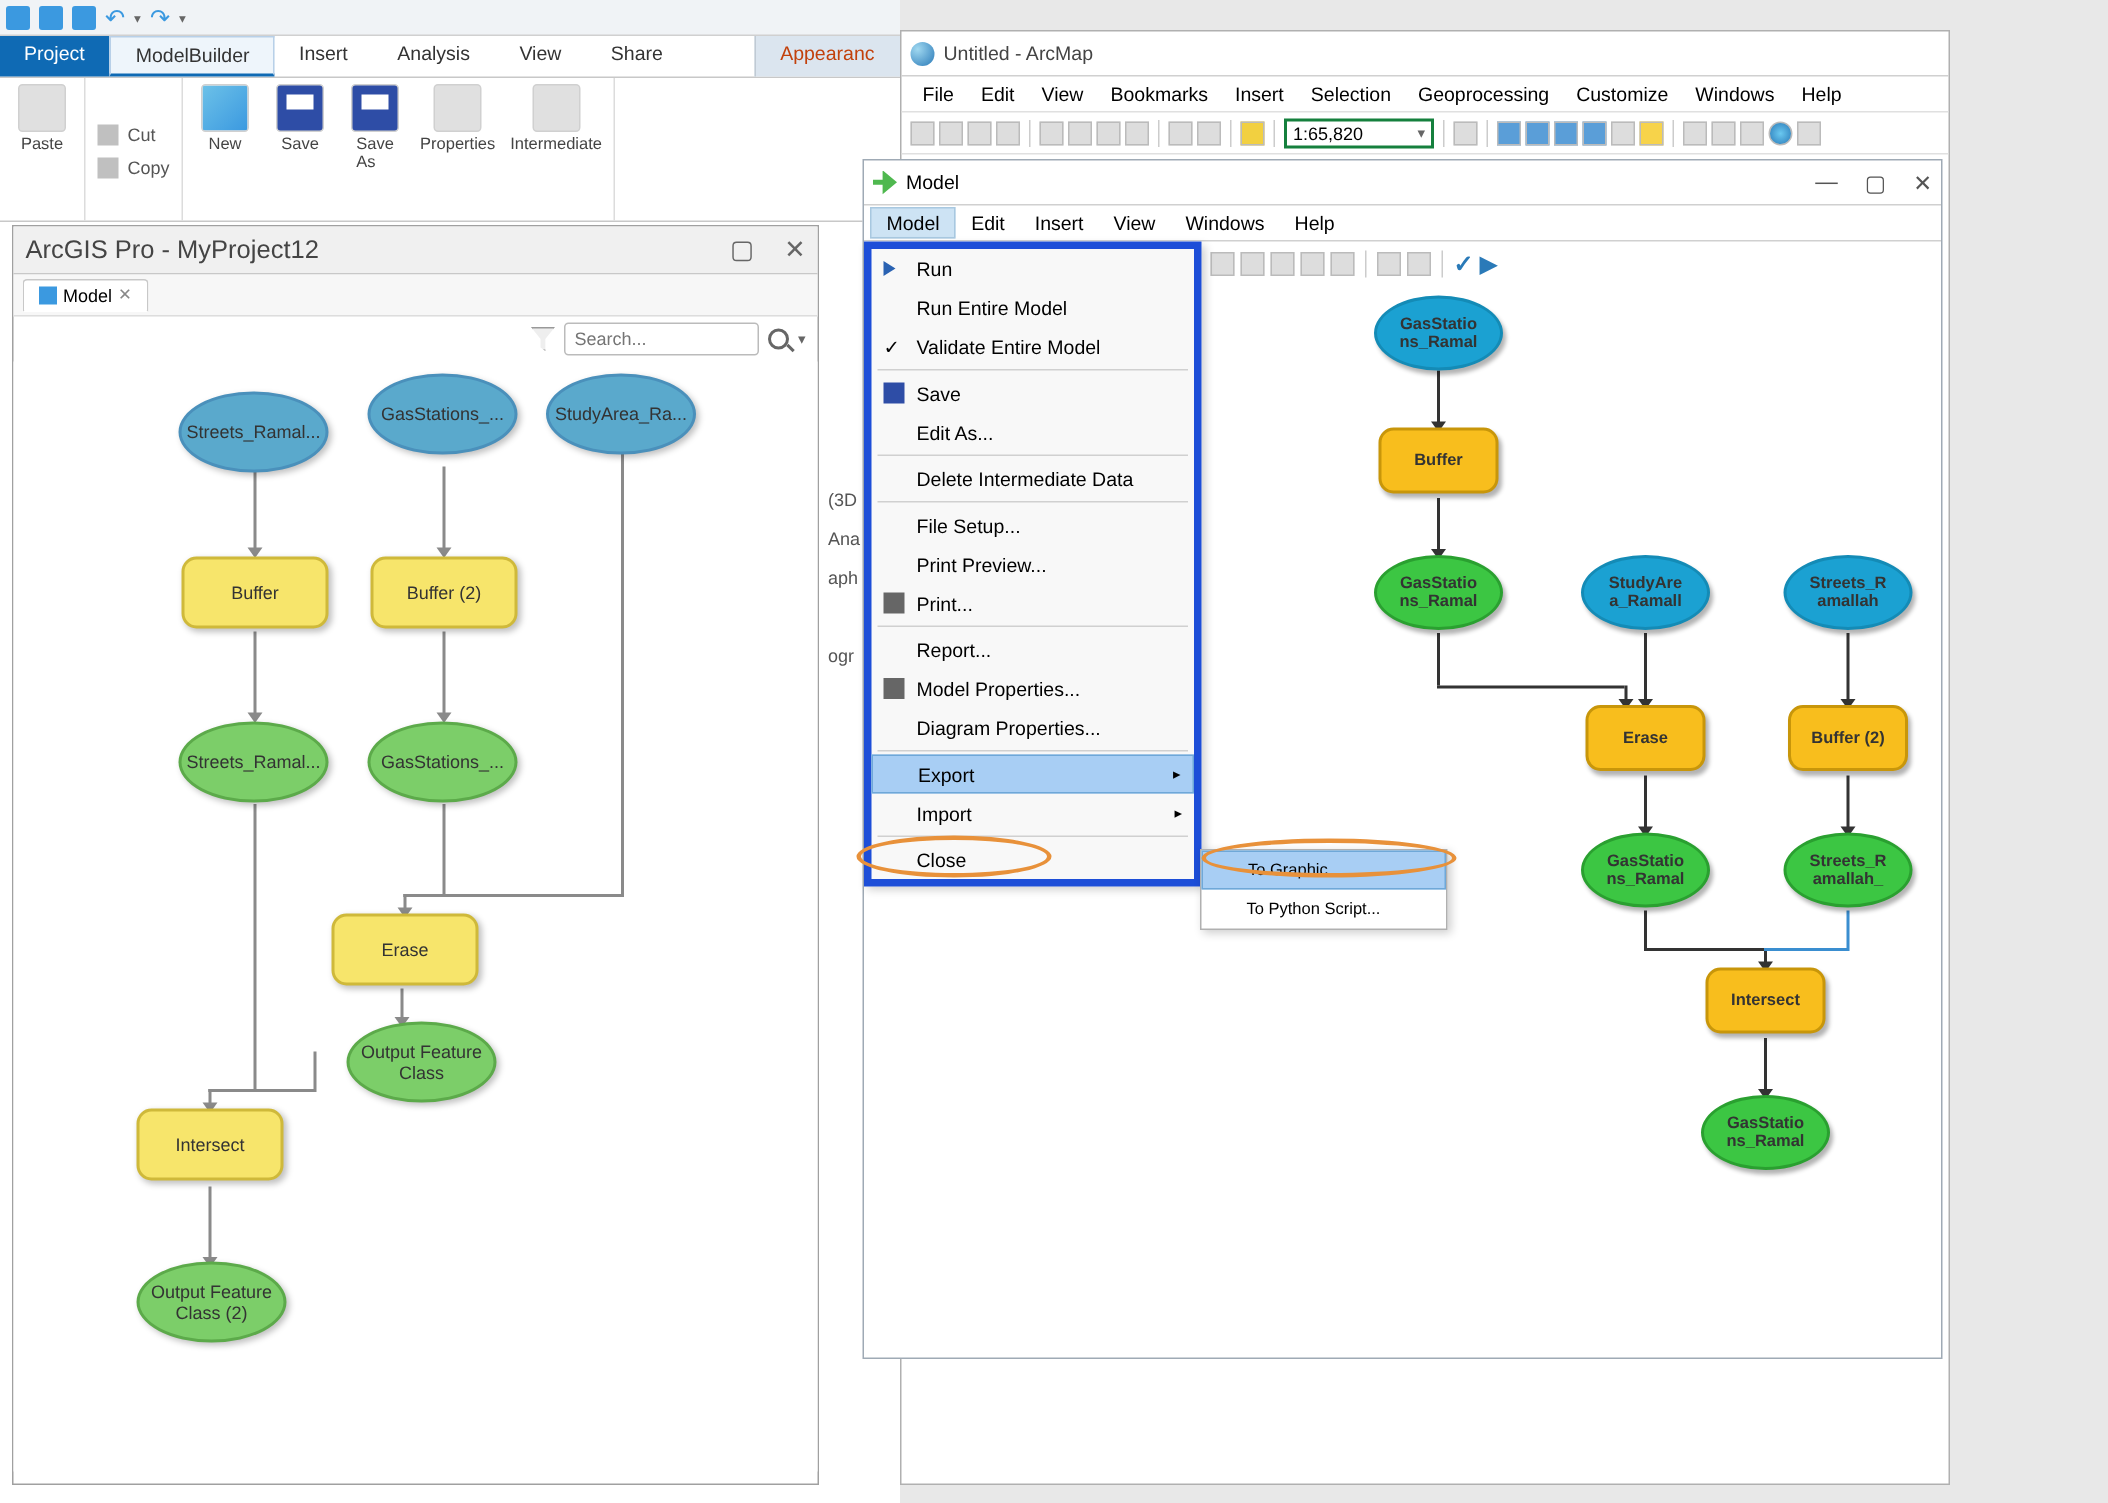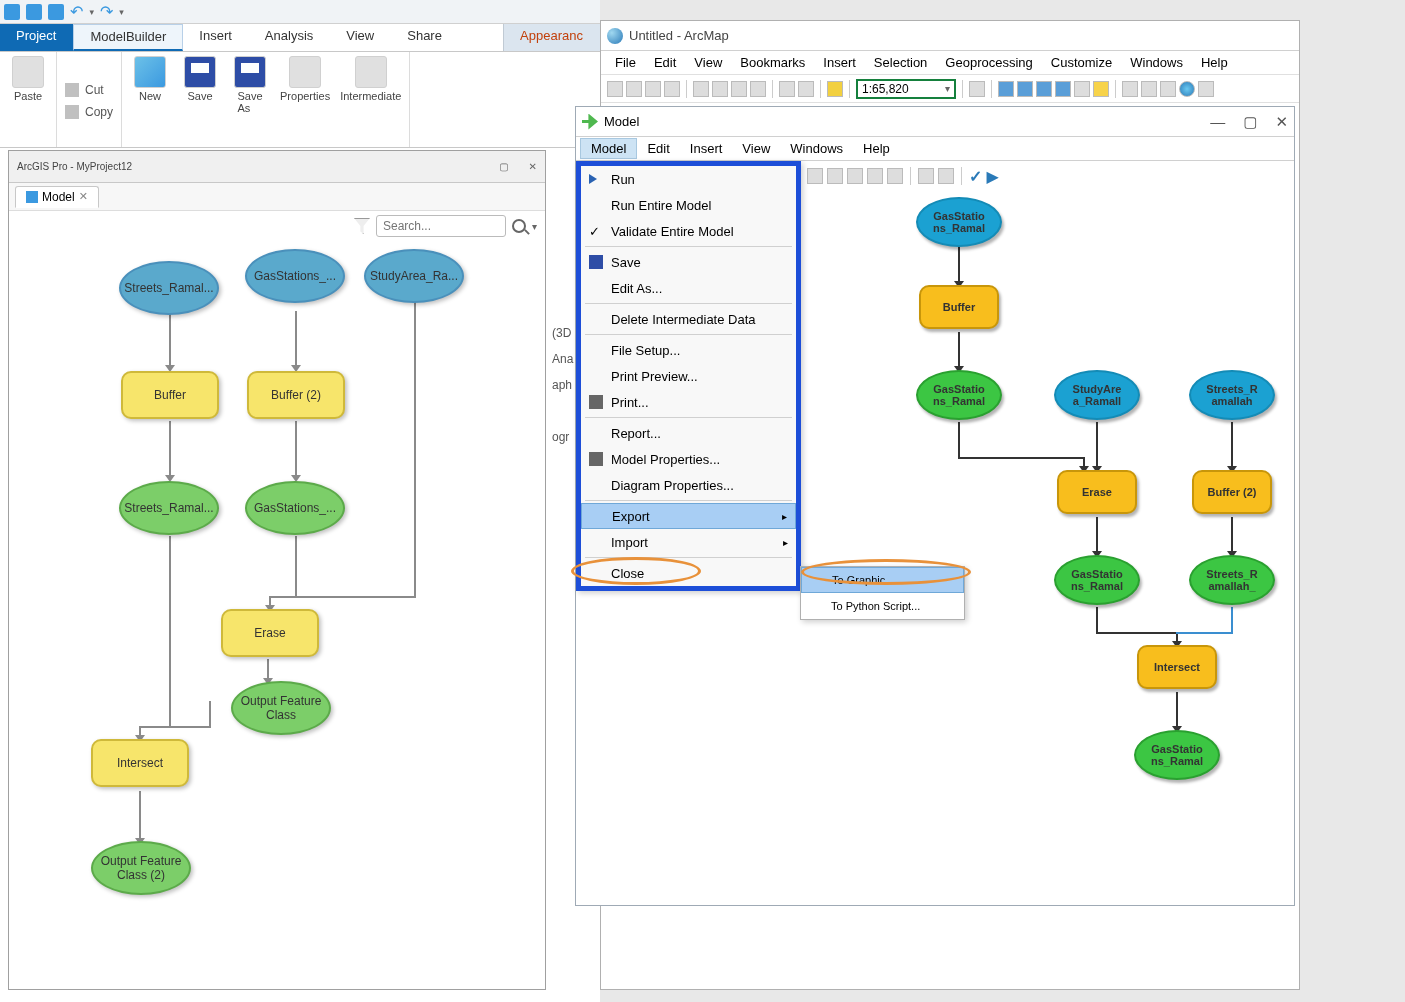--- a/index.html
+++ b/index.html
@@ -19,21 +19,21 @@
 .rgroup-row { display: flex; gap: 10px; }
 .rbtn { display: flex; flex-direction: column; align-items: center; font-size: 11px; color: #444; min-width: 40px; }
 .rbtn-ico { width: 32px; height: 32px; margin-bottom: 2px; background: #f2f2f2; border: 1px solid #d0d0d0; border-radius: 3px; position: relative; }
 .rbtn-ico.save { background: #2e4da6; } .rbtn-ico.save::after { content:""; position:absolute; inset:6px 6px 14px 6px; background:#fff; }
 .rbtn-ico.tool { background: #e0e0e0; }
 .rbtn-ico.model { background: linear-gradient(135deg,#6cc1e8,#3b99e0); }
 .smallitem { display: flex; align-items: center; gap: 6px; font-size: 12px; color: #555; height: 22px; }
 .smallico { width: 14px; height: 14px; background: #c0c0c0; }
 
 .sub-window { position: absolute; left: 8px; top: 150px; width: 538px; height: 840px; background: #fff; border: 1px solid #a0a0a0; }
-.sub-title { height: 32px; background: #f0f0f0; display: flex; align-items: center; padding: 0 8px; font-size: 10px; color: #444; border-bottom: 1px solid #c8c8c8; }
+.sub-title { height: 32px; background: #f0f0f0; display: flex; align-items: center; padding: 0 8px; font-size: 17px; color: #444; border-bottom: 1px solid #c8c8c8; }
 .sub-ctrl { margin-left: auto; display: flex; gap: 20px; color: #666; }
 .tabbar { height: 28px; background: #f7f7f7; display: flex; align-items: center; padding: 0 6px; border-bottom: 1px solid #ddd; }
 .mtab { background: #fff; border: 1px solid #c8c8c8; border-bottom: 1px solid #fff; padding: 3px 10px; font-size: 12px; display: flex; align-items: center; gap: 4px; border-radius: 3px 3px 0 0; }
 .mtab .x { color: #888; font-size: 11px; }
 .searchbar { height: 30px; display: flex; justify-content: flex-end; align-items: center; padding: 4px 8px; gap: 6px; }
 .filter-ico { width: 16px; height: 16px; border: 1px solid #999; clip-path: polygon(0 0,100% 0,60% 50%,60% 100%,40% 85%,40% 50%); background: #eee; }
 .search-in { width: 130px; height: 22px; border: 1px solid #bbb; border-radius: 3px; padding: 0 6px; font-size: 12px; }
 .mag { width: 14px; height: 14px; border: 2px solid #666; border-radius: 50%; position: relative; }
 .mag::after { content:""; position:absolute; left:10px; top:10px; width:6px; height:2px; background:#666; transform:rotate(45deg); }
 

